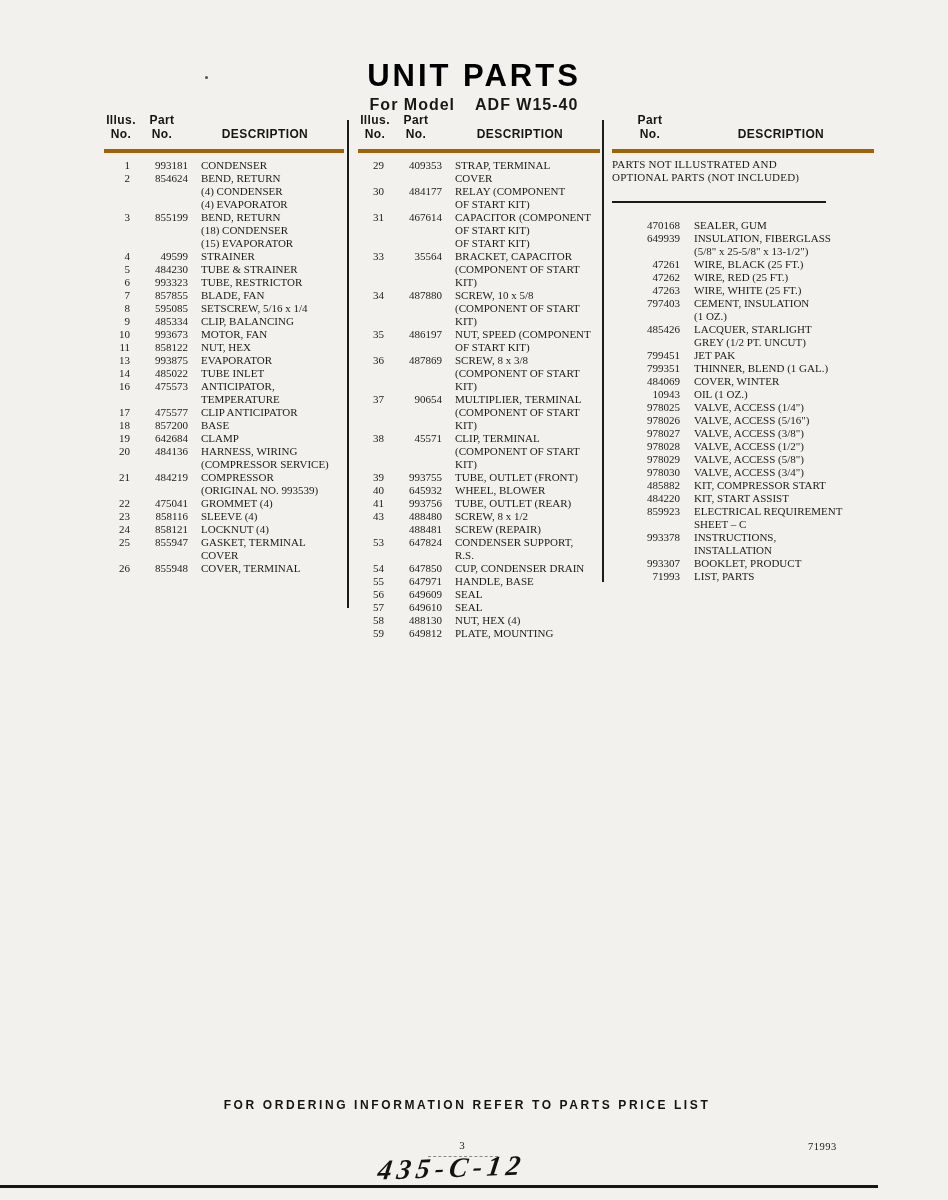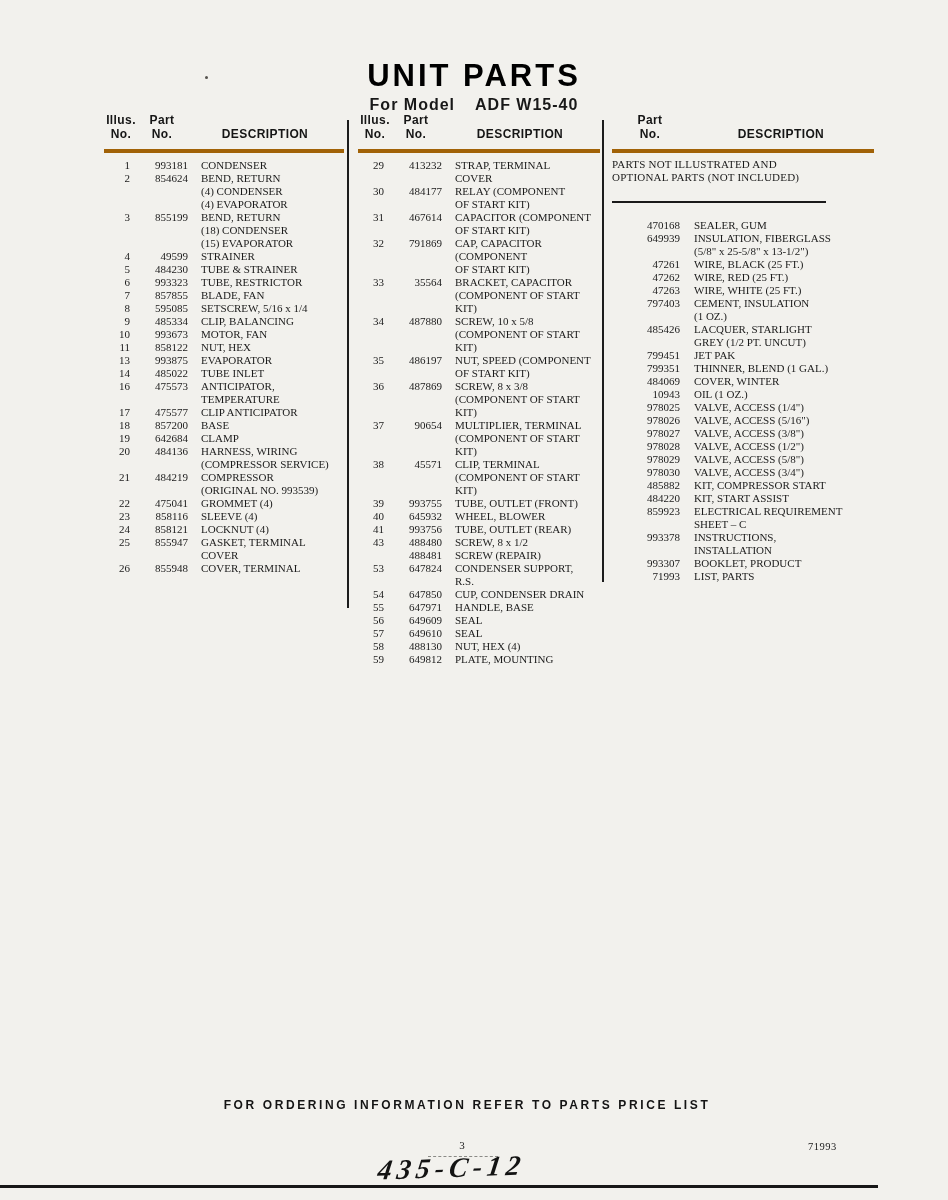--- a/index.html
+++ b/index.html
@@ -272,21 +272,21 @@
     </div>
     <div class="hrow">
       <span class="h-no">No.</span>
       <span class="h-part">No.</span>
       <span class="h-desc">DESCRIPTION</span>
     </div>
   </div>
   <div class="rows">
       <div class="prow">
         <span class="c-no">29</span>
-        <span class="c-part">413232</span>
+        <span class="c-part">409353</span>
         <span class="c-desc">STRAP, TERMINAL</span>
       </div>
       <div class="prow">
         <span class="c-no"></span>
         <span class="c-part"></span>
         <span class="c-desc">COVER</span>
       </div>
       <div class="prow">
         <span class="c-no">30</span>
         <span class="c-part">484177</span>
@@ -299,25 +299,20 @@
       </div>
       <div class="prow">
         <span class="c-no">31</span>
         <span class="c-part">467614</span>
         <span class="c-desc">CAPACITOR (COMPONENT</span>
       </div>
       <div class="prow">
         <span class="c-no"></span>
         <span class="c-part"></span>
         <span class="c-desc">OF START KIT)</span>
-      </div>
-      <div class="prow">
-        <span class="c-no">32</span>
-        <span class="c-part">791869</span>
-        <span class="c-desc">CAP, CAPACITOR (COMPONENT</span>
       </div>
       <div class="prow">
         <span class="c-no"></span>
         <span class="c-part"></span>
         <span class="c-desc">OF START KIT)</span>
       </div>
       <div class="prow">
         <span class="c-no">33</span>
         <span class="c-part">35564</span>
         <span class="c-desc">BRACKET, CAPACITOR</span>

